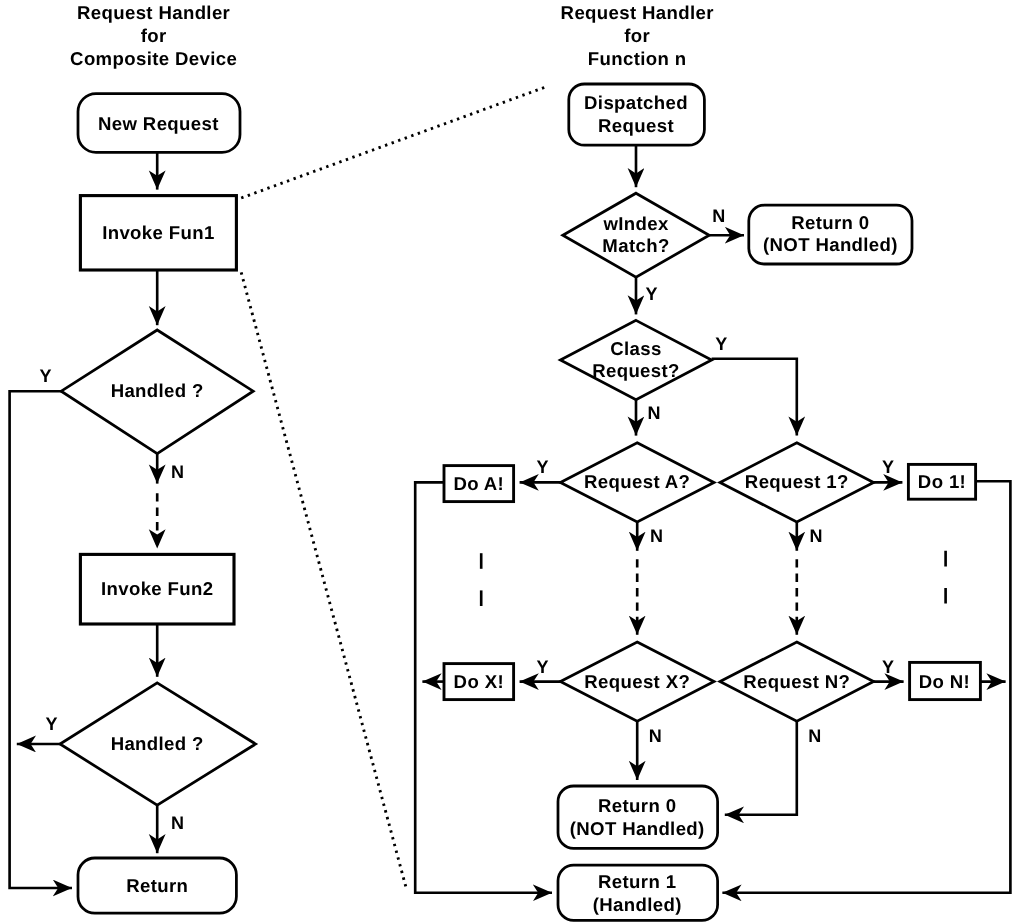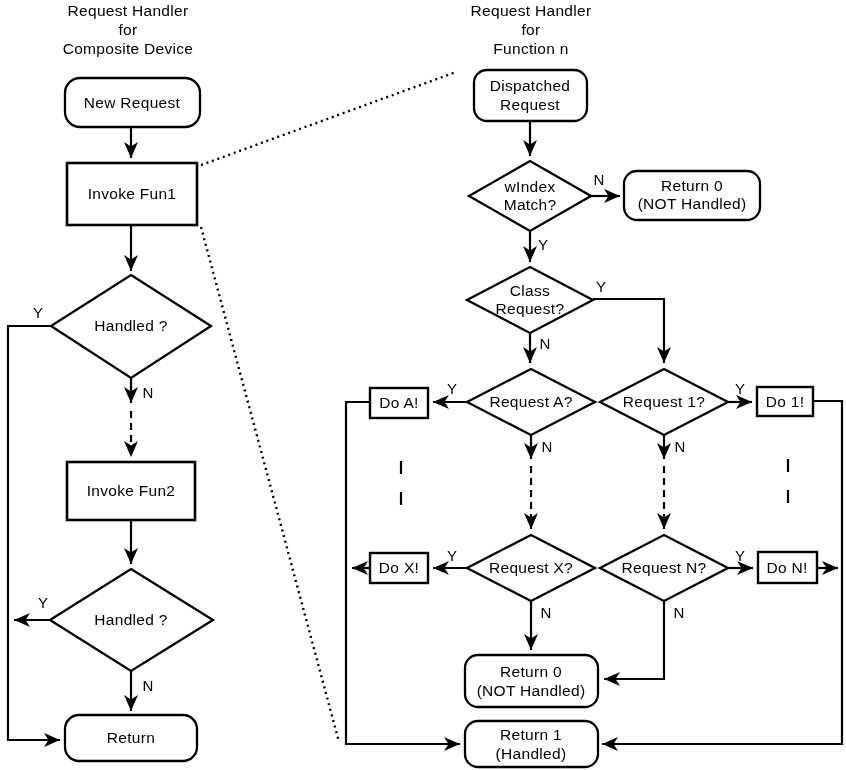--- a/index.html
+++ b/index.html
@@ -1,16 +1,16 @@
 <!DOCTYPE html>
 <html><head>
 <meta charset="utf-8">
 <style>
   html,body{margin:0;padding:0;background:#fff;}
-  .canvas{position:relative;width:846px;height:770px;background:#fff;overflow:hidden;}
+  .canvas{position:relative;width:846px;height:770px;background:#fff;overflow:hidden;font-weight:bold;}
   svg{display:block;}
   text{
     font-family:"Liberation Sans",sans-serif;
     font-size:15.5px;
     letter-spacing:0.3px;
     fill:#000;
     text-anchor:middle;
   }
   .title-line{font-size:15.5px;}
   .yn{font-size:15px;letter-spacing:0;}

